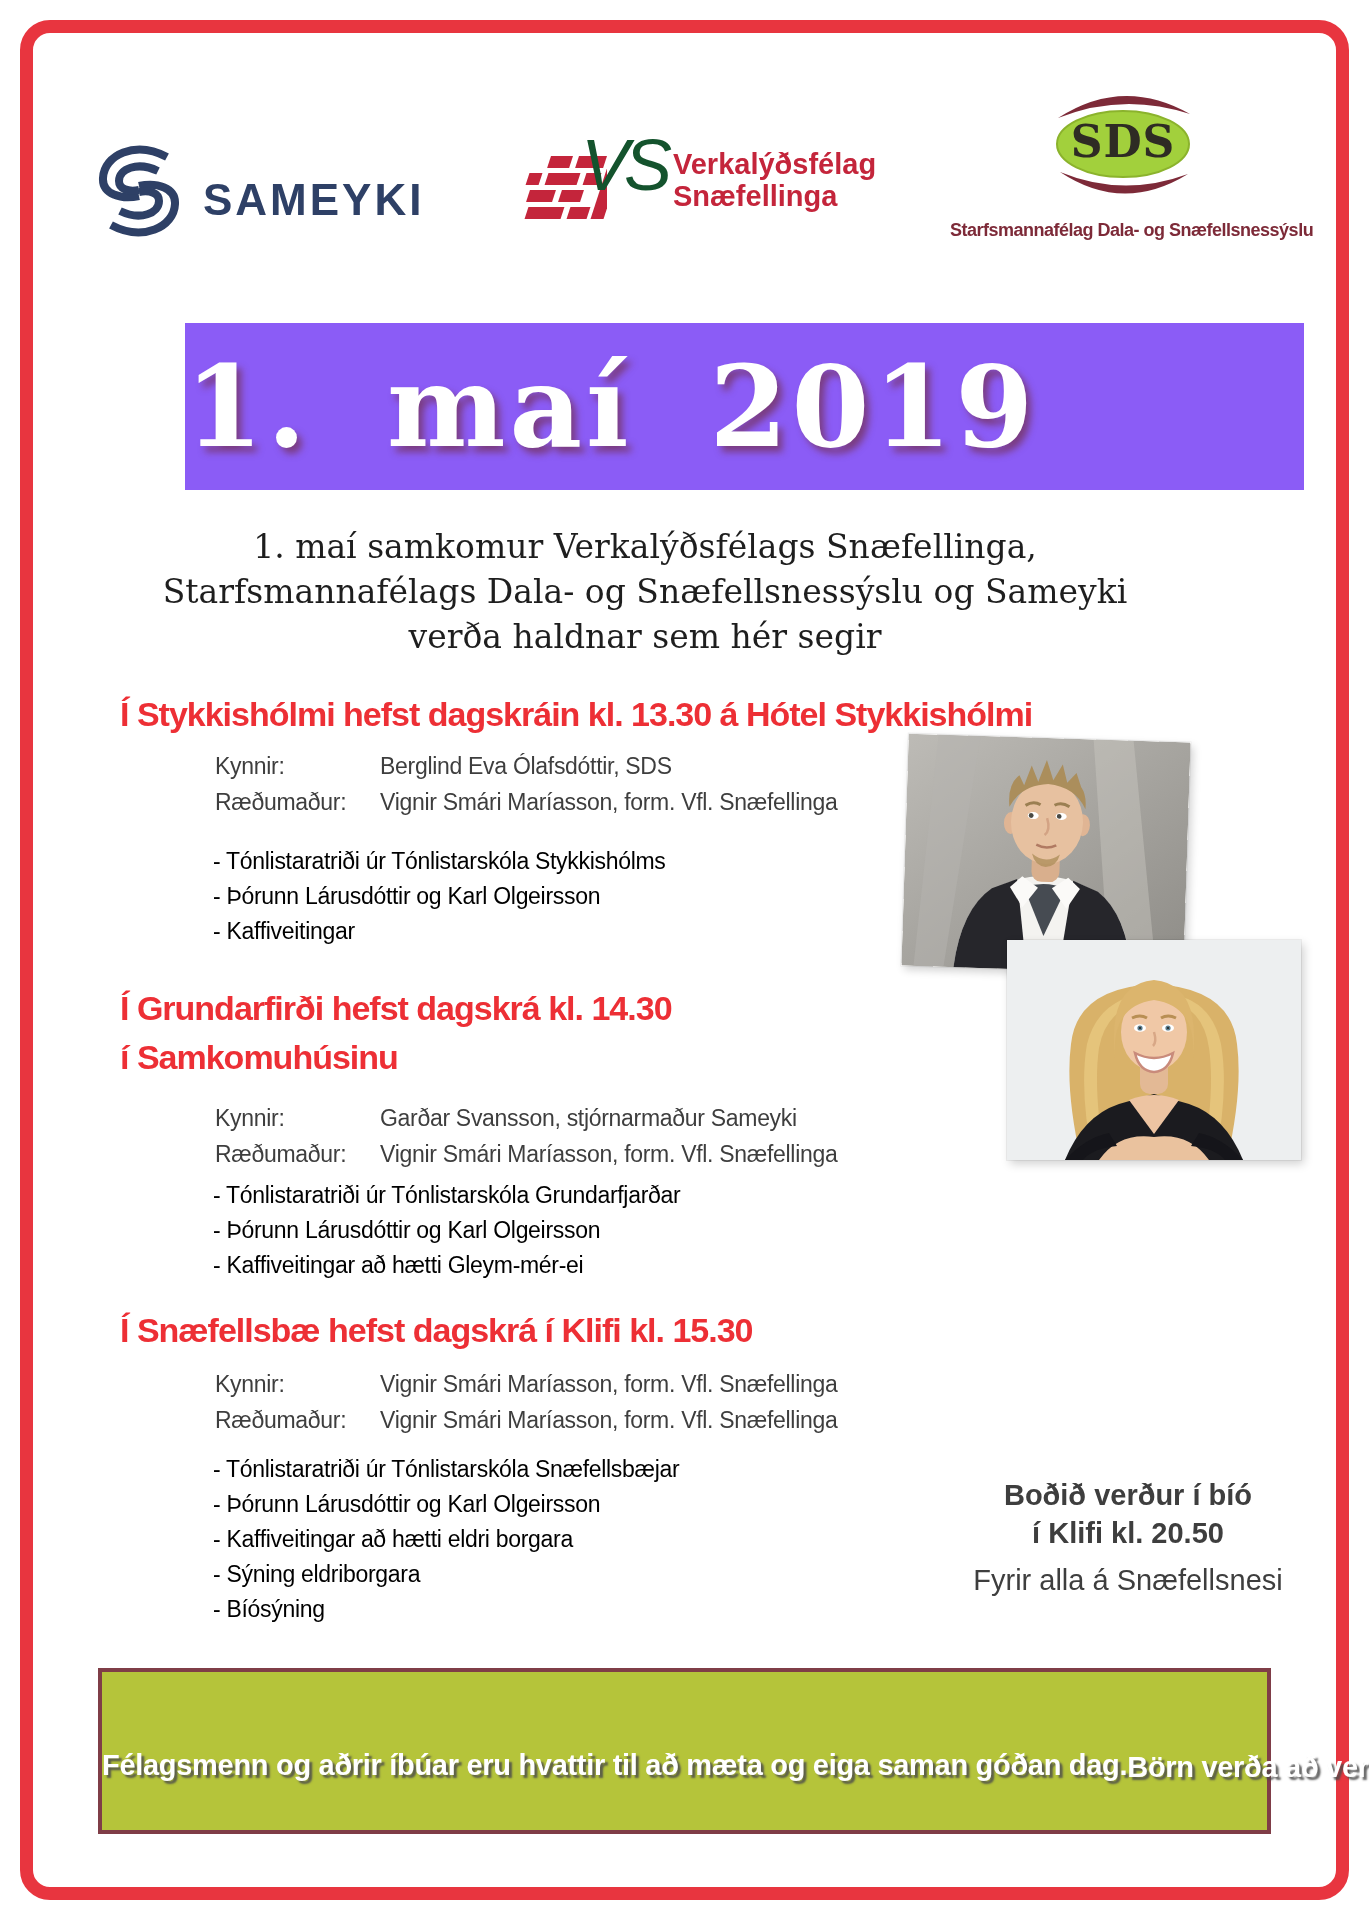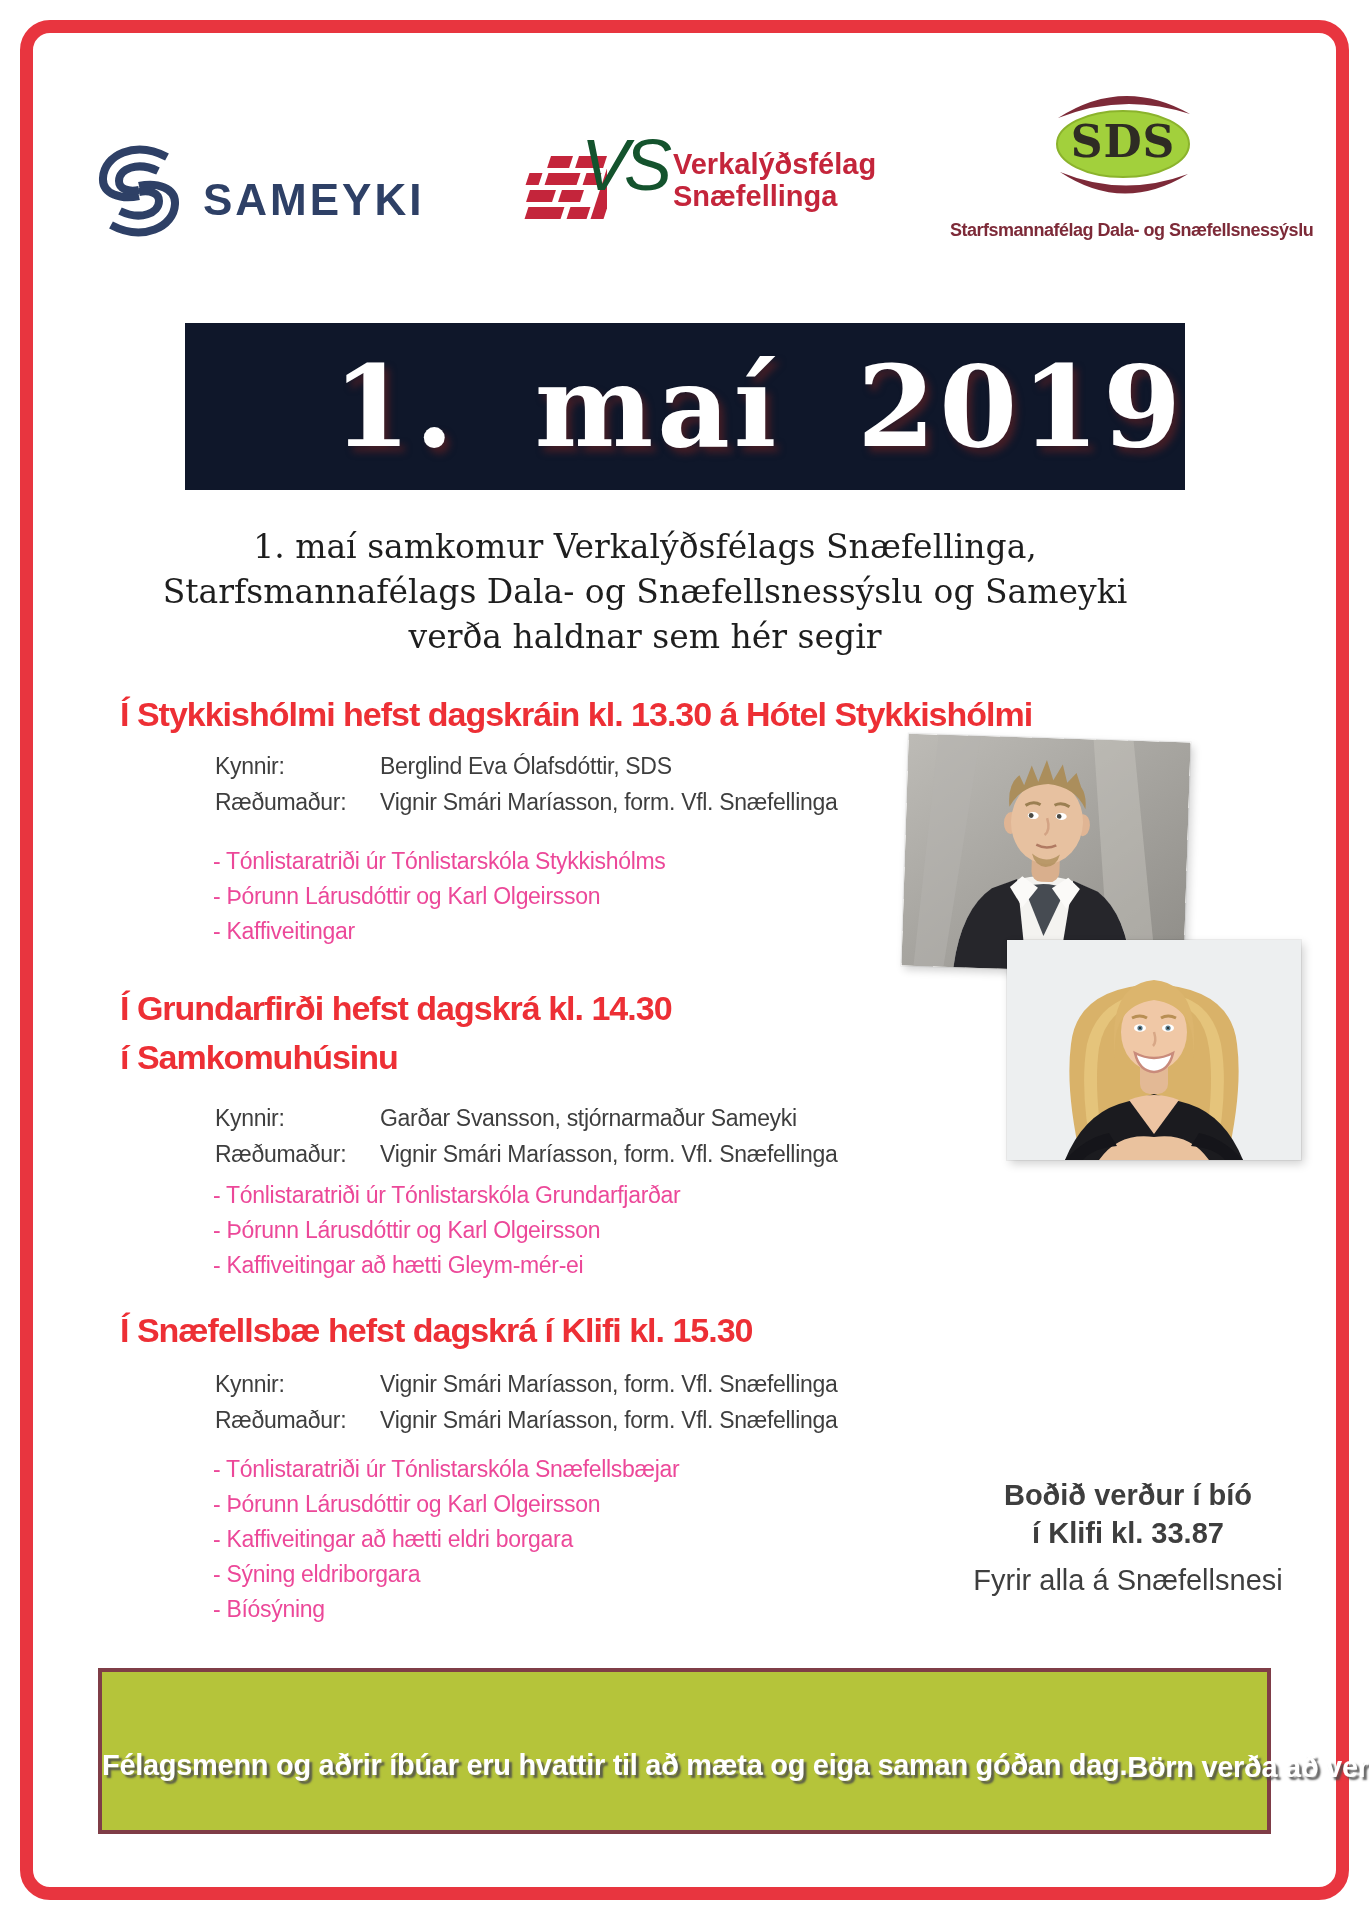--- a/index.html
+++ b/index.html
@@ -22,22 +22,22 @@
         color:#c4253b;line-height:32px;white-space:nowrap;}
 
   .sds{position:absolute;left:1048px;top:86px;width:150px;height:118px;}
   .sds-initials{position:absolute;left:0;top:30px;width:150px;text-align:center;
         font-family:"DejaVu Serif",serif;font-weight:700;font-size:44px;color:#2e2b24;
         letter-spacing:1px;}
   .sds-caption{position:absolute;left:950px;top:220px;width:352px;text-align:center;
         font-size:18px;font-weight:700;letter-spacing:-0.5px;color:#7d2a38;white-space:nowrap;}
 
   
-  .title-banner{position:absolute;left:185px;top:323px;width:1000px;height:167px;
-        background:#0f172a;display:flex;align-items:center;justify-content:flex-end;}
+  .title-banner{position:absolute;left:185px;top:323px;width:1119px;height:167px;
+        background:#8b5cf6;display:flex;align-items:center;justify-content:flex-start;}
   .title-banner span{font-family:"DejaVu Serif",serif;font-weight:700;font-size:112px;
         color:#ffffff;letter-spacing:4px;word-spacing:34px;
         text-shadow:5px 6px 7px rgba(110,35,35,0.55);}
 
   
   .intro{position:absolute;left:140px;top:524px;width:1010px;text-align:center;
         font-family:"DejaVu Serif",serif;font-size:33px;line-height:45px;color:#1e1e1e;}
 
   
   .red-h{position:absolute;font-family:Liberation Sans, sans-serif;font-weight:700;color:#ed2f35;
@@ -47,21 +47,21 @@
   .h-s3{left:120px;top:1306px;}
 
   
   .rows{position:absolute;left:215px;font-size:23px;letter-spacing:-0.3px;line-height:36px;
         color:#3e3e3e;white-space:nowrap;}
   .rows-s1{top:748px;} .rows-s2{top:1100px;} .rows-s3{top:1366px;}
   .plabel{display:inline-block;width:165px;}
 
   
   .bullets{position:absolute;left:213px;margin:0;padding:0;list-style:none;font-size:23px;
-        letter-spacing:-0.3px;line-height:35px;color:#ec4899;white-space:nowrap;}
+        letter-spacing:-0.3px;line-height:35px;color:#000000;white-space:nowrap;}
   .b-s1{top:844px;} .b-s2{top:1178px;} .b-s3{top:1452px;}
 
   
   .photo{position:absolute;box-shadow:0 0 0 1px rgba(0,0,0,0.06),3px 4px 9px rgba(0,0,0,0.18);}
   .photo-man{left:905px;top:738px;width:282px;height:232px;transform:rotate(1.8deg);z-index:2;}
   .photo-woman{left:1007px;top:940px;width:294px;height:220px;z-index:3;}
   .photo svg{display:block;}
 
   
   .cinema{position:absolute;left:945px;top:1476px;width:366px;text-align:center;color:#3e3e3e;z-index:4;}
@@ -244,21 +244,21 @@
       <path d="M147 92 Q150 102 146 106" stroke="#d8a786" stroke-width="2.5" fill="none"></path>
       <path d="M128 113 Q147 123 166 113 Q162 131 147 132 Q132 131 128 113 Z" fill="#ffffff" stroke="#c98b7b" stroke-width="2.5"></path>
       <path d="M92 220 Q112 192 147 197 Q182 192 202 220 Z" fill="#eac29e"></path>
       <path d="M58 220 Q78 198 102 193 L110 206 Q86 208 76 220 Z" fill="#15151a"></path>
       <path d="M236 220 Q216 198 192 193 L184 206 Q208 208 218 220 Z" fill="#15151a"></path>
     </svg>
   </div>
 
   <div class="cinema">
     <div class="bold">Boðið verður í bíó</div>
-    <div class="bold">í Klifi kl. 33.87</div>
+    <div class="bold">í Klifi kl. 20.50</div>
     <div class="reg">Fyrir alla á Snæfellsnesi</div>
   </div>
 
   <div class="footer-banner">
     <div class="fb-line1">Félagsmenn og aðrir íbúar eru hvattir til að mæta og eiga saman góðan dag.</div>
     <div class="fb-line2">Börn verða að vera í fylgd með fullorðnum.</div>
   </div>
 </div>
 
 </body></html>

